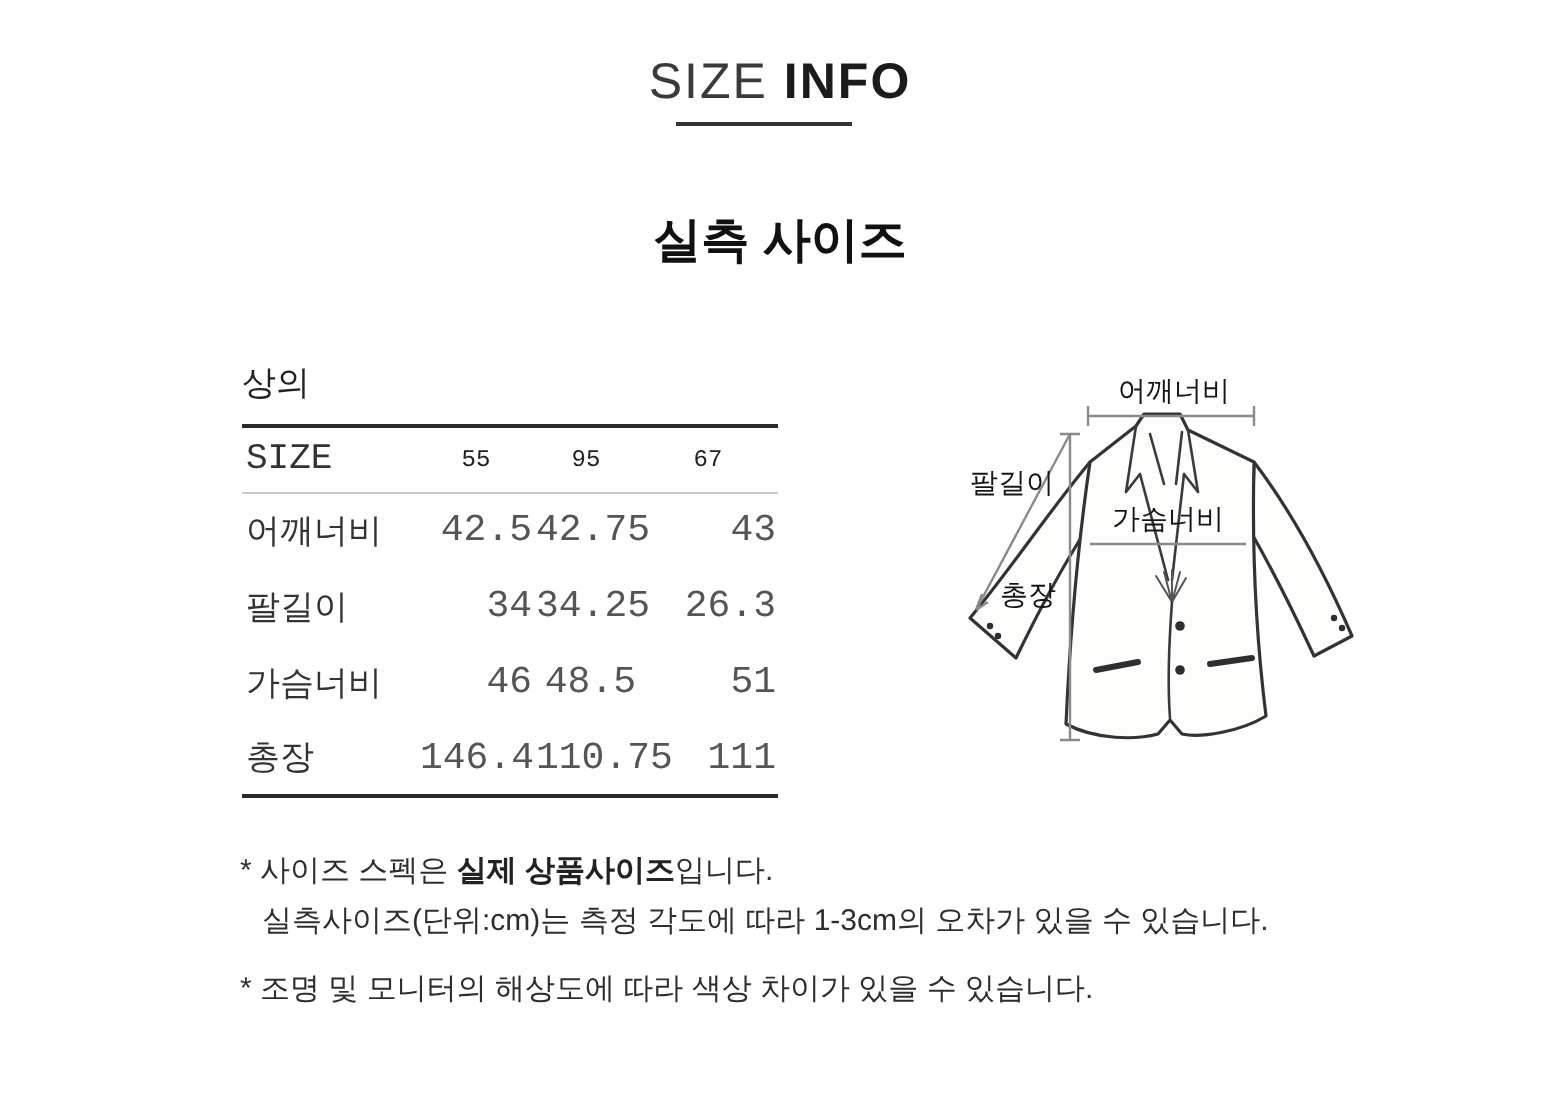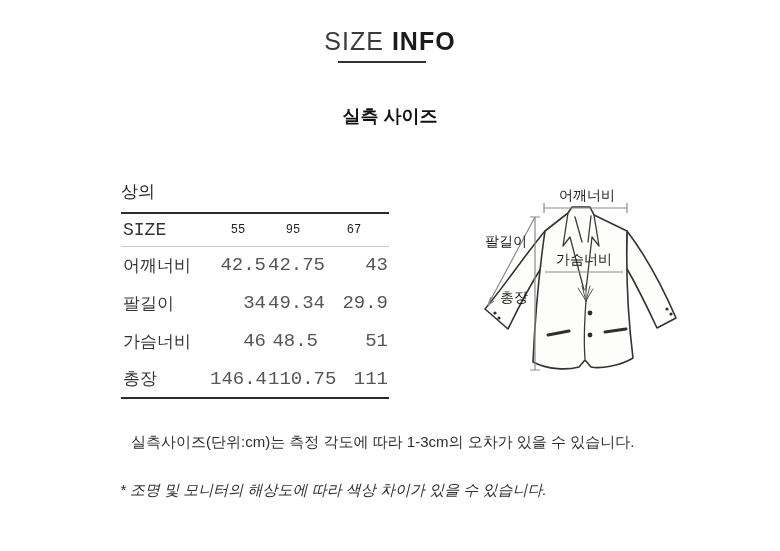--- a/index.html
+++ b/index.html
@@ -7,21 +7,21 @@
     position:relative; width:780px; height:551px; background:#ffffff;
     font-family:"Liberation Sans","DejaVu Sans",sans-serif; overflow:hidden;
   }
   
   .header { position:absolute; top:27px; left:0; width:780px; text-align:center; }
   .title-light { font-size:25px; font-weight:400; color:#3a3a3a; letter-spacing:1px; }
   .title-bold  { font-size:25px; font-weight:700; color:#1b1b1b; letter-spacing:1px; margin-left:8px; }
   .title-underline { position:absolute; top:61px; left:338px; width:88px; height:0; border-top:2px solid #333333; }
   .section-title {
     position:absolute; top:104px; left:0; width:780px; text-align:center;
-    font-size:18px; font-weight:700; color:#111111;
+    font-size:24px; font-weight:700; color:#111111;
   }
   
   .size-block { position:absolute; left:121px; top:180px; width:268px;font-family:Liberation Mono, monospace; }
   .category-label { font-size:17px; color:#222222; margin-bottom:9px; }
   table.size-table {
     width:268px; border-collapse:collapse; table-layout:fixed;
     border-top:2px solid #2b2b2b; border-bottom:2px solid #2b2b2b;
   }
   table.size-table col.c0 { width:88px; }
   table.size-table col.c1 { width:58px; }
@@ -39,21 +39,21 @@
   .ln     { fill:none; stroke:#3a3a3a; stroke-width:1.3; stroke-linecap:round; }
   .ln2    { fill:none; stroke:#555555; stroke-width:1; stroke-linecap:round; }
   .pocket { fill:none; stroke:#2f2f2f; stroke-width:3; stroke-linecap:round; }
   .dot    { fill:#2f2f2f; }
   .meas   { fill:none; stroke:#8a8a8a; stroke-width:1.2; }
   .dlabel { font-size:14px; fill:#151515; font-family:"Liberation Sans","DejaVu Sans",sans-serif; }
   
   .notes { position:absolute; left:120px; top:426px; width:560px; font-size:15px; color:#2e2e2e; line-height:19px; }
   .note-line1 b, .note-line1 .bold { font-weight:700; color:#222222; }
   .note-line2 { margin-top:6px; padding-left:11px; }
-  .note-line3 { margin-top:29px;font-style:italic; }
+  .note-line3 { margin-top:15px; }
 </style>
 </head>
 <body>
 
 <div class="page">
 
   <div class="header">
     <span class="title-light">SIZE</span><span class="title-bold">INFO</span>
   </div>
   <div class="title-underline"></div>
@@ -80,22 +80,22 @@
       <tbody>
         <tr>
           <td class="row-label">어깨너비</td>
           <td class="row-val">42.5</td>
           <td class="row-val">42.75</td>
           <td class="row-val">43</td>
         </tr>
         <tr>
           <td class="row-label">팔길이</td>
           <td class="row-val">34</td>
-          <td class="row-val">49.34</td>
-          <td class="row-val">29.9</td>
+          <td class="row-val">34.25</td>
+          <td class="row-val">26.3</td>
         </tr>
         <tr>
           <td class="row-label">가슴너비</td>
           <td class="row-val">46</td>
           <td class="row-val">48.5</td>
           <td class="row-val">51</td>
         </tr>
         <tr>
           <td class="row-label">총장</td>
           <td class="row-val">146.4</td>
@@ -151,17 +151,20 @@
       </g>
 
       <text class="dlabel" x="127" y="40" text-anchor="middle">어깨너비</text>
       <text class="dlabel" x="46" y="86" text-anchor="middle">팔길이</text>
       <text class="dlabel" x="124" y="104" text-anchor="middle">가슴너비</text>
       <text class="dlabel" x="54" y="142" text-anchor="middle">총장</text>
     </svg>
   </div>
 
   <div class="notes">
+    <div class="note-line1">
+      <span>* 사이즈 스펙은 </span><span class="bold">실제 상품사이즈</span><span>입니다.</span>
+    </div>
     <div class="note-line2">실측사이즈(단위:cm)는 측정 각도에 따라 1-3cm의 오차가 있을 수 있습니다.</div>
     <div class="note-line3">* 조명 및 모니터의 해상도에 따라 색상 차이가 있을 수 있습니다.</div>
   </div>
 
 </div>
 
 </body></html>

